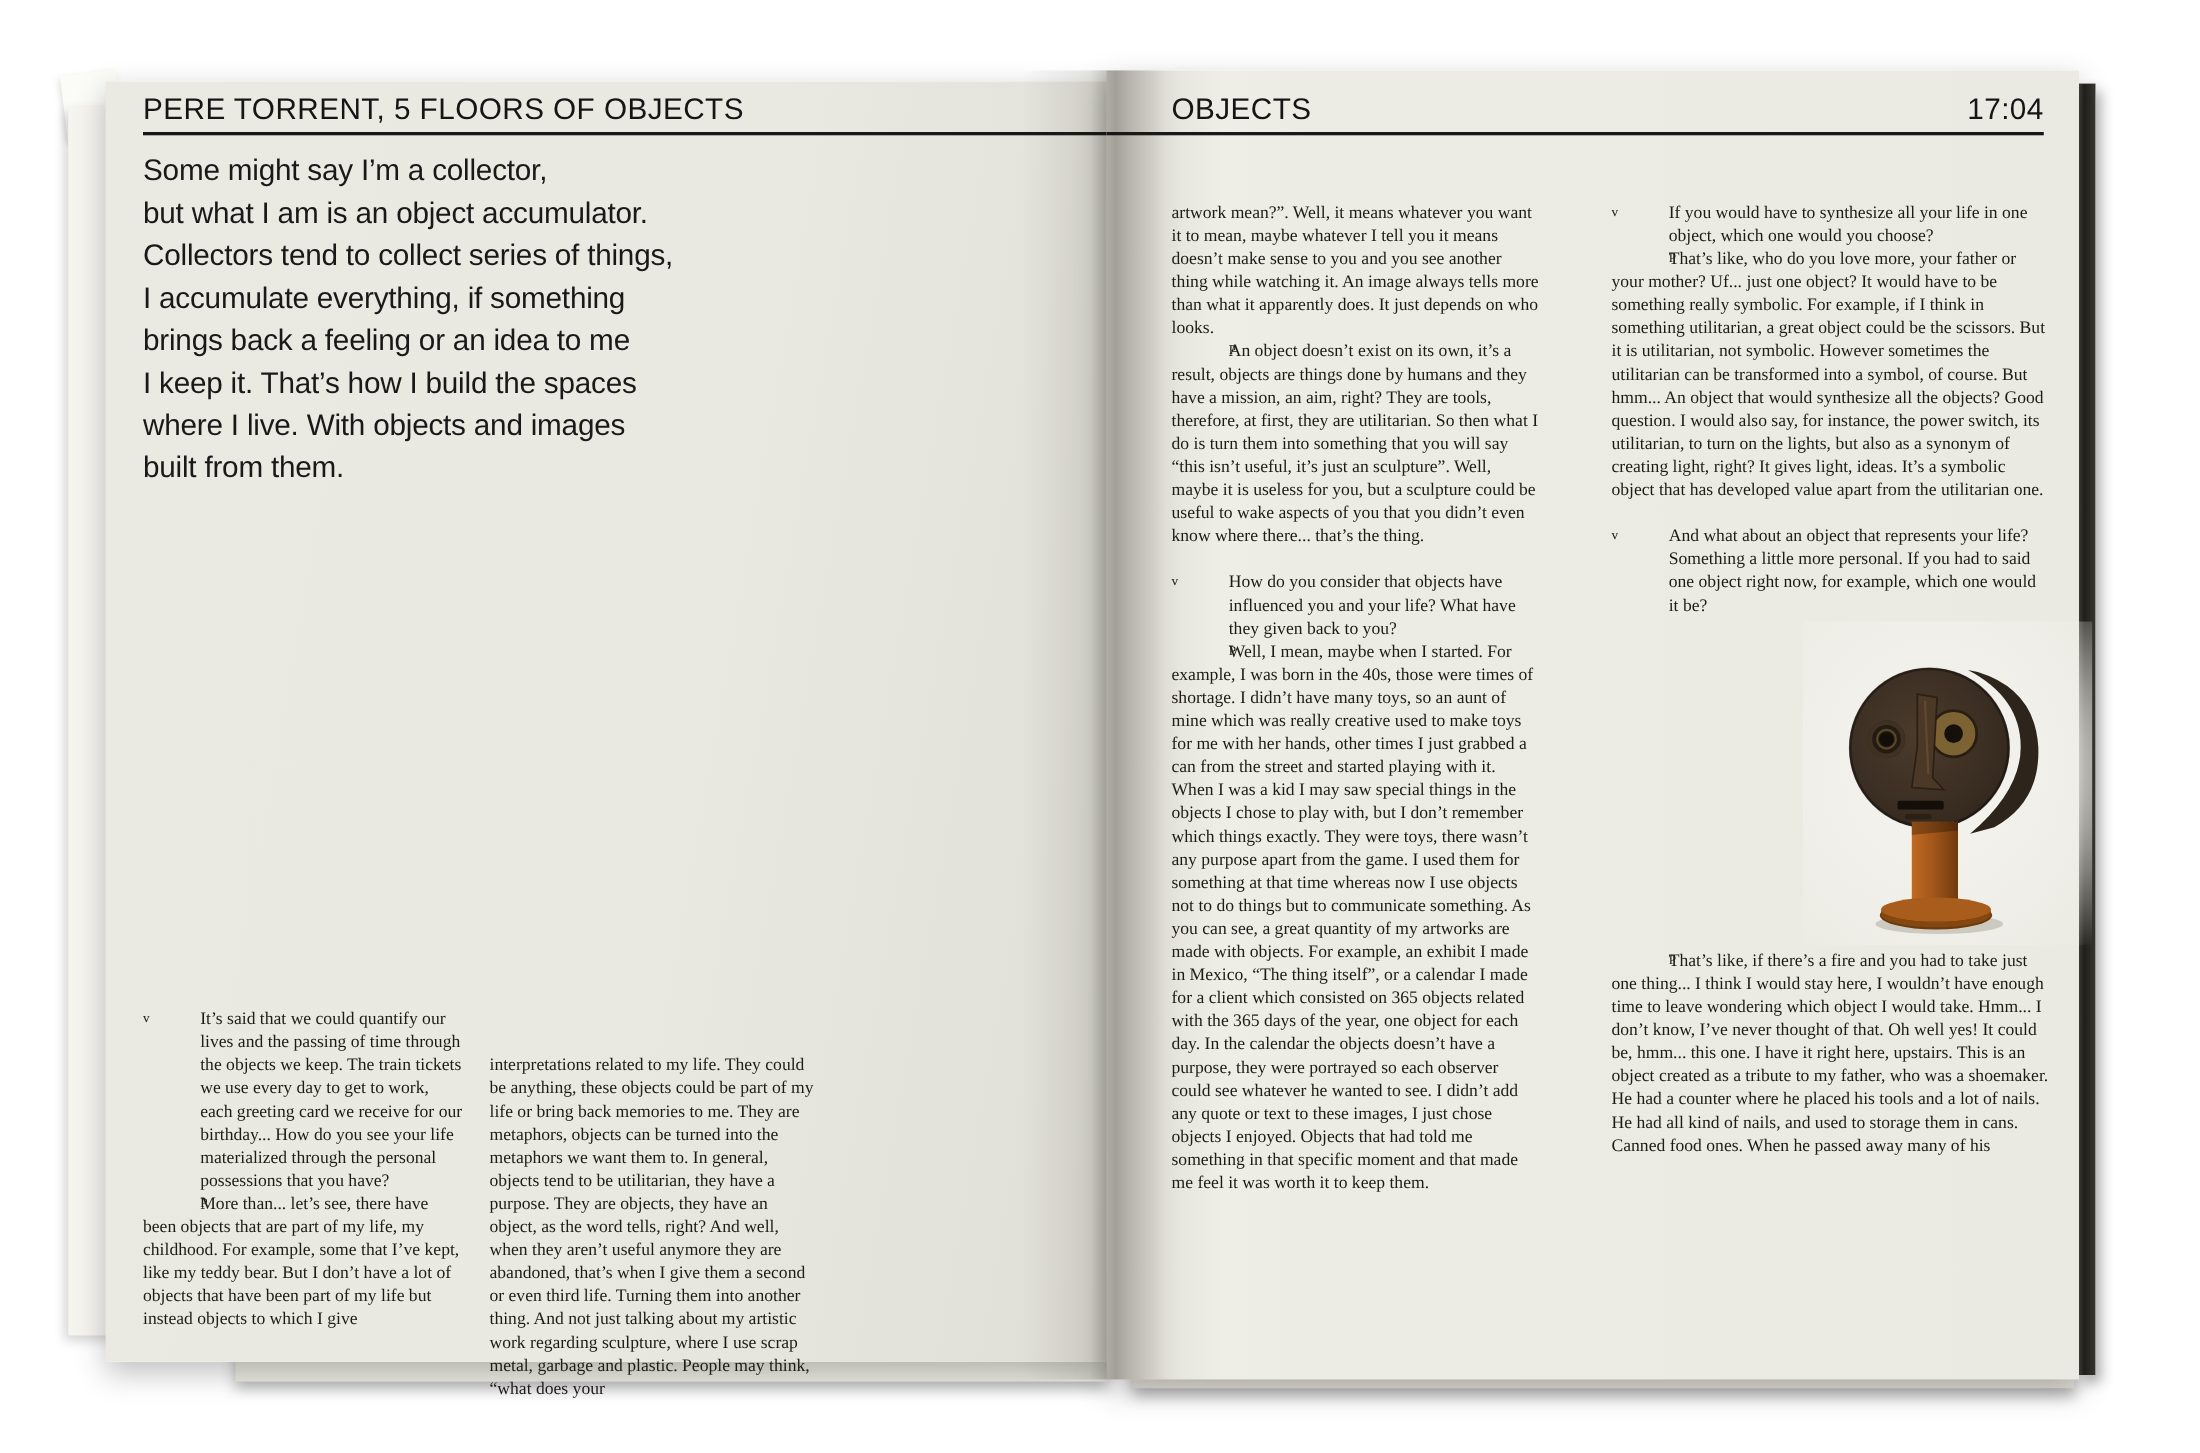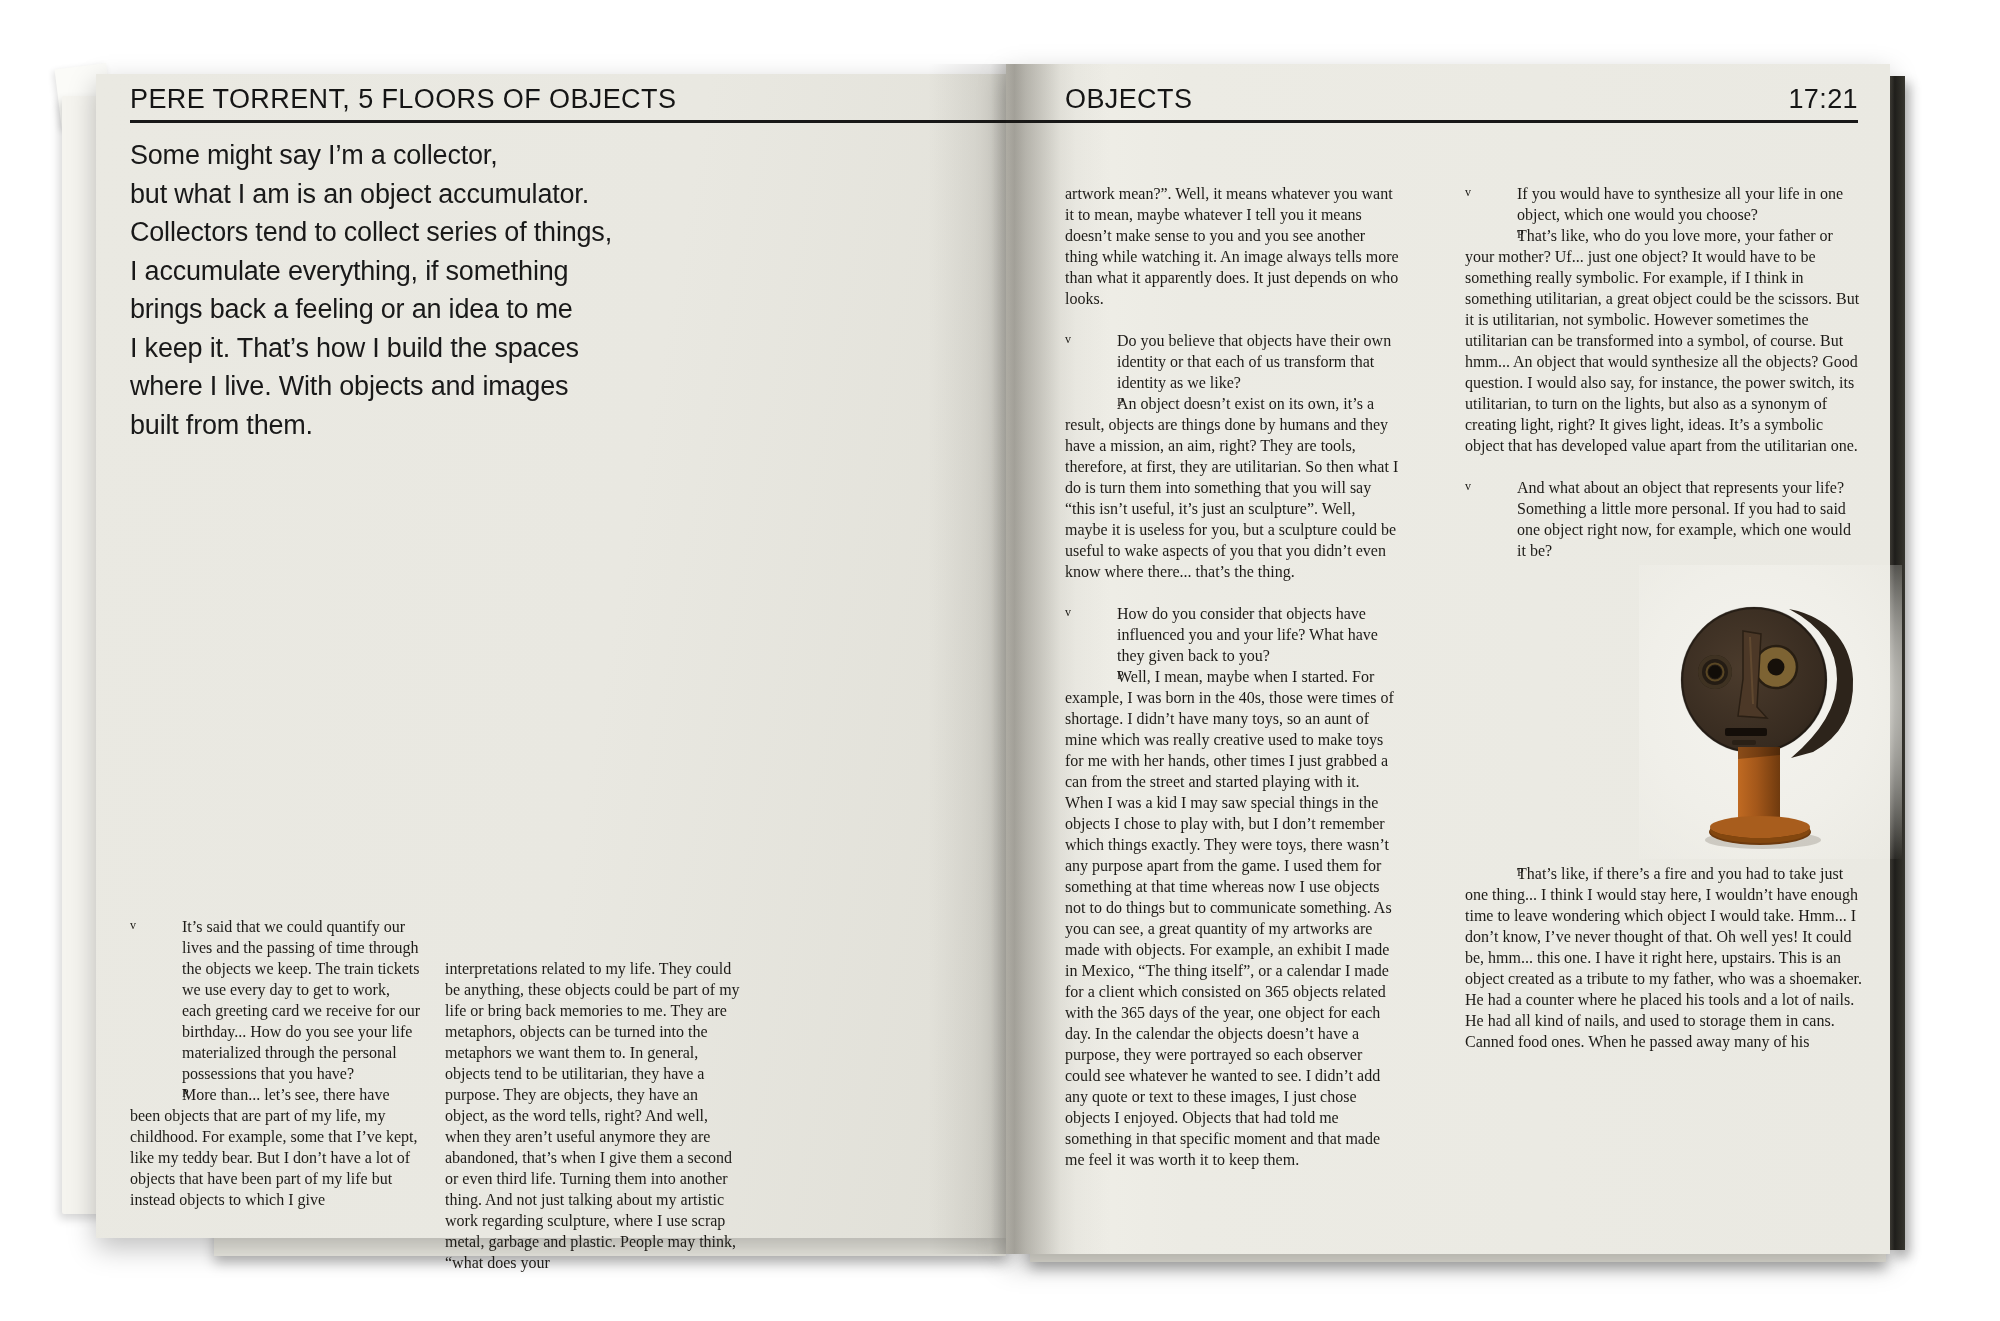--- a/index.html
+++ b/index.html
@@ -82,26 +82,25 @@
       <div class="seg q"><span class="marker">v</span><span>It’s said that we could quantify our lives and the passing of time through the objects we keep. The train tickets we use every day to get to work, each greeting card we receive for our birthday... How do you see your life materialized through the personal possessions that you have?</span></div>
       <div class="seg a"><span class="marker">P</span><span>More than... let’s see, there have been objects that are part of my life, my childhood. For example, some that I’ve kept, like my teddy bear. But I don’t have a lot of objects that have been part of my life but instead objects to which I give</span></div>
     </div>
   <div class="abs bodycol" style="left:349px;top:884px;width:300px;">
       <div class="seg cont"><span>interpretations related to my life. They could be anything, these objects could be part of my life or bring back memories to me. They are metaphors, objects can be turned into the metaphors we want them to. In general, objects tend to be utilitarian, they have a purpose. They are objects, they have an object, as the word tells, right? And well, when they aren’t useful anymore they are abandoned, that’s when I give them a second or even third life. Turning them into another thing. And not just talking about my artistic work regarding sculpture, where I use scrap metal, garbage and plastic. People may think, “what does your</span></div>
     </div>
 </div>
 
 <div class="abs page page-right">
   <div class="abs running-head" style="left:59px;top:20px;">OBJECTS</div>
-  <div class="abs running-head" style="right:32px;top:20px;">17:21</div>
+  <div class="abs running-head" style="right:32px;top:20px;">17:04</div>
   <div class="abs rule" style="left:0;top:56px;width:852px;"></div>
 
   <div class="abs bodycol" style="left:59px;top:119px;width:334px;">
       <div class="seg cont"><span>artwork mean?”. Well, it means whatever you want it to mean, maybe whatever I tell you it means doesn’t make sense to you and you see another thing while watching it. An image always tells more than what it apparently does. It just depends on who looks.</span></div>
-      <div class="seg q"><span class="marker">v</span><span>Do you believe that objects have their own identity or that each of us transform that identity as we like?</span></div>
       <div class="seg a"><span class="marker">P</span><span>An object doesn’t exist on its own, it’s a result, objects are things done by humans and they have a mission, an aim, right? They are tools, therefore, at first, they are utilitarian. So then what I do is turn them into something that you will say “this isn’t useful, it’s just an sculpture”. Well, maybe it is useless for you, but a sculpture could be useful to wake aspects of you that you didn’t even know where there... that’s the thing.</span></div>
       <div class="seg q"><span class="marker">v</span><span>How do you consider that objects have influenced you and your life? What have they given back to you?</span></div>
       <div class="seg a"><span class="marker">P</span><span>Well, I mean, maybe when I started. For example, I was born in the 40s, those were times of shortage. I didn’t have many toys, so an aunt of mine which was really creative used to make toys for me with her hands, other times I just grabbed a can from the street and started playing with it. When I was a kid I may saw special things in the objects I chose to play with, but I don’t remember which things exactly. They were toys, there wasn’t any purpose apart from the game. I used them for something at that time whereas now I use objects not to do things but to communicate something. As you can see, a great quantity of my artworks are made with objects. For example, an exhibit I made in Mexico, “The thing itself”, or a calendar I made for a client which consisted on 365 objects related with the 365 days of the year, one object for each day. In the calendar the objects doesn’t have a purpose, they were portrayed so each observer could see whatever he wanted to see. I didn’t add any quote or text to these images, I just chose objects I enjoyed. Objects that had told me something in that specific moment and that made me feel it was worth it to keep them.</span></div>
     </div>
 
   <div class="abs bodycol" style="left:459px;top:119px;width:398px;">
     <div>
         <div class="seg q"><span class="marker">v</span><span>If you would have to synthesize all your life in one object, which one would you choose?</span></div>
         <div class="seg a"><span class="marker">P</span><span>That’s like, who do you love more, your father or your mother? Uf... just one object? It would have to be something really symbolic. For example, if I think in something utilitarian, a great object could be the scissors. But it is utilitarian, not symbolic. However sometimes the utilitarian can be transformed into a symbol, of course. But hmm... An object that would synthesize all the objects? Good question. I would also say, for instance, the power switch, its utilitarian, to turn on the lights, but also as a synonym of creating light, right? It gives light, ideas. It’s a symbolic object that has developed value apart from the utilitarian one.</span></div>
         <div class="seg q"><span class="marker">v</span><span>And what about an object that represents your life? Something a little more personal. If you had to said one object right now, for example, which one would it be?</span></div>

